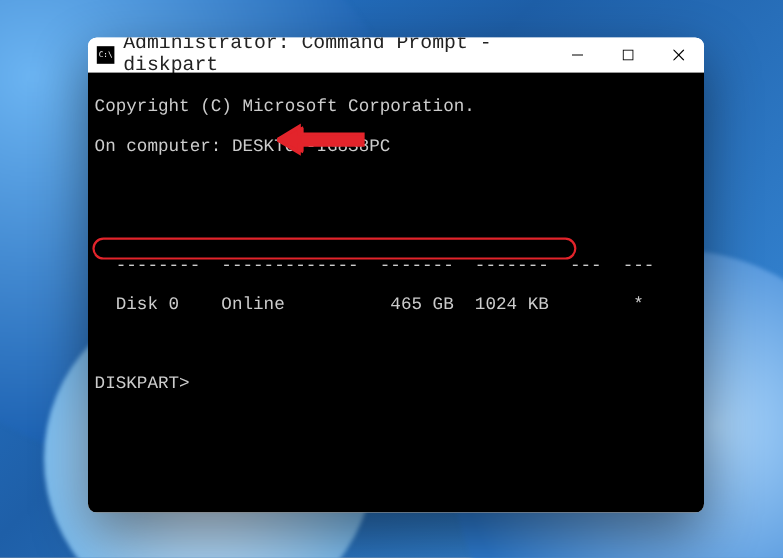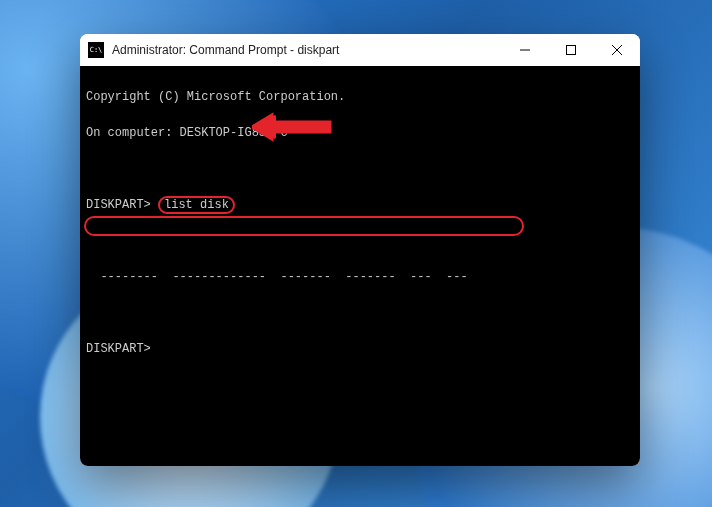--- a/index.html
+++ b/index.html
@@ -29,22 +29,23 @@
     display: flex;
     flex-direction: column;
     overflow: hidden;
   }
   .titlebar {
     height: 32px;
     background: #fff;
     display: flex;
     align-items: center;
     padding: 0 0 0 8px;
-    font-size: 12px;
+    font-size: 18px;
     color: #222;
+    font-family: Liberation Mono, monospace;
   }
   .titlebar .cmd-icon {
     width: 16px; height: 16px;
     background: #000;
     margin-right: 8px;
     display: flex; align-items: center; justify-content: center;
   }
   .titlebar .cmd-icon::after {
     content: "C:\\";
     color: #fff;
@@ -58,21 +59,21 @@
     display: flex; align-items: center; justify-content: center;
     color: #000;
   }
   .winbtn svg { display: block; }
 
   .console {
     flex: 1;
     background: #000;
     color: #ccc;
     font-family: Consolas, "Courier New", monospace;
-    font-size: 12px;
+    font-size: 16px;
     line-height: 18px;
     padding: 4px 6px;
     white-space: pre;
     overflow: hidden;
     position: relative;
   }
   .row { display: block; }
   .prompt { color: #ccc; }
   .cmd-highlight {
     border: 2px solid #e3242b;
@@ -117,23 +118,23 @@
           <line x1="0" y1="0" x2="10" y2="10" stroke="currentColor" stroke-width="1"></line>
           <line x1="10" y1="0" x2="0" y2="10" stroke="currentColor" stroke-width="1"></line>
         </svg>
     </div>
   </div>
 
   <div class="console">
 <span class="row">Copyright (C) Microsoft Corporation.</span>
 <span class="row">On computer: DESKTOP-IG8S8PC</span>
 <span class="row"> </span>
-<span class="row"><span class="prompt">DISKPART&gt;</span> <span class="cmd-highlight">list disk</span></span>
 <span class="row"> </span>
 <span class="row">  --------  -------------  -------  -------  ---  ---</span>
+<span class="row">  Disk 0    Online          465 GB  1024 KB        *</span>
 <span class="row"> </span>
 <span class="row">DISKPART&gt;</span>
 
     
     <div class="circle-row" style="left:4px; top:150px; width:440px; height:20px;"></div>
 
     
     <svg class="arrow" style="left:172px; top:46px;" width="80" height="30" viewBox="0 0 80 30">
       <g fill="none" stroke="#e3242b" stroke-width="3">
         <line x1="78" y1="15" x2="20" y2="15"></line>

